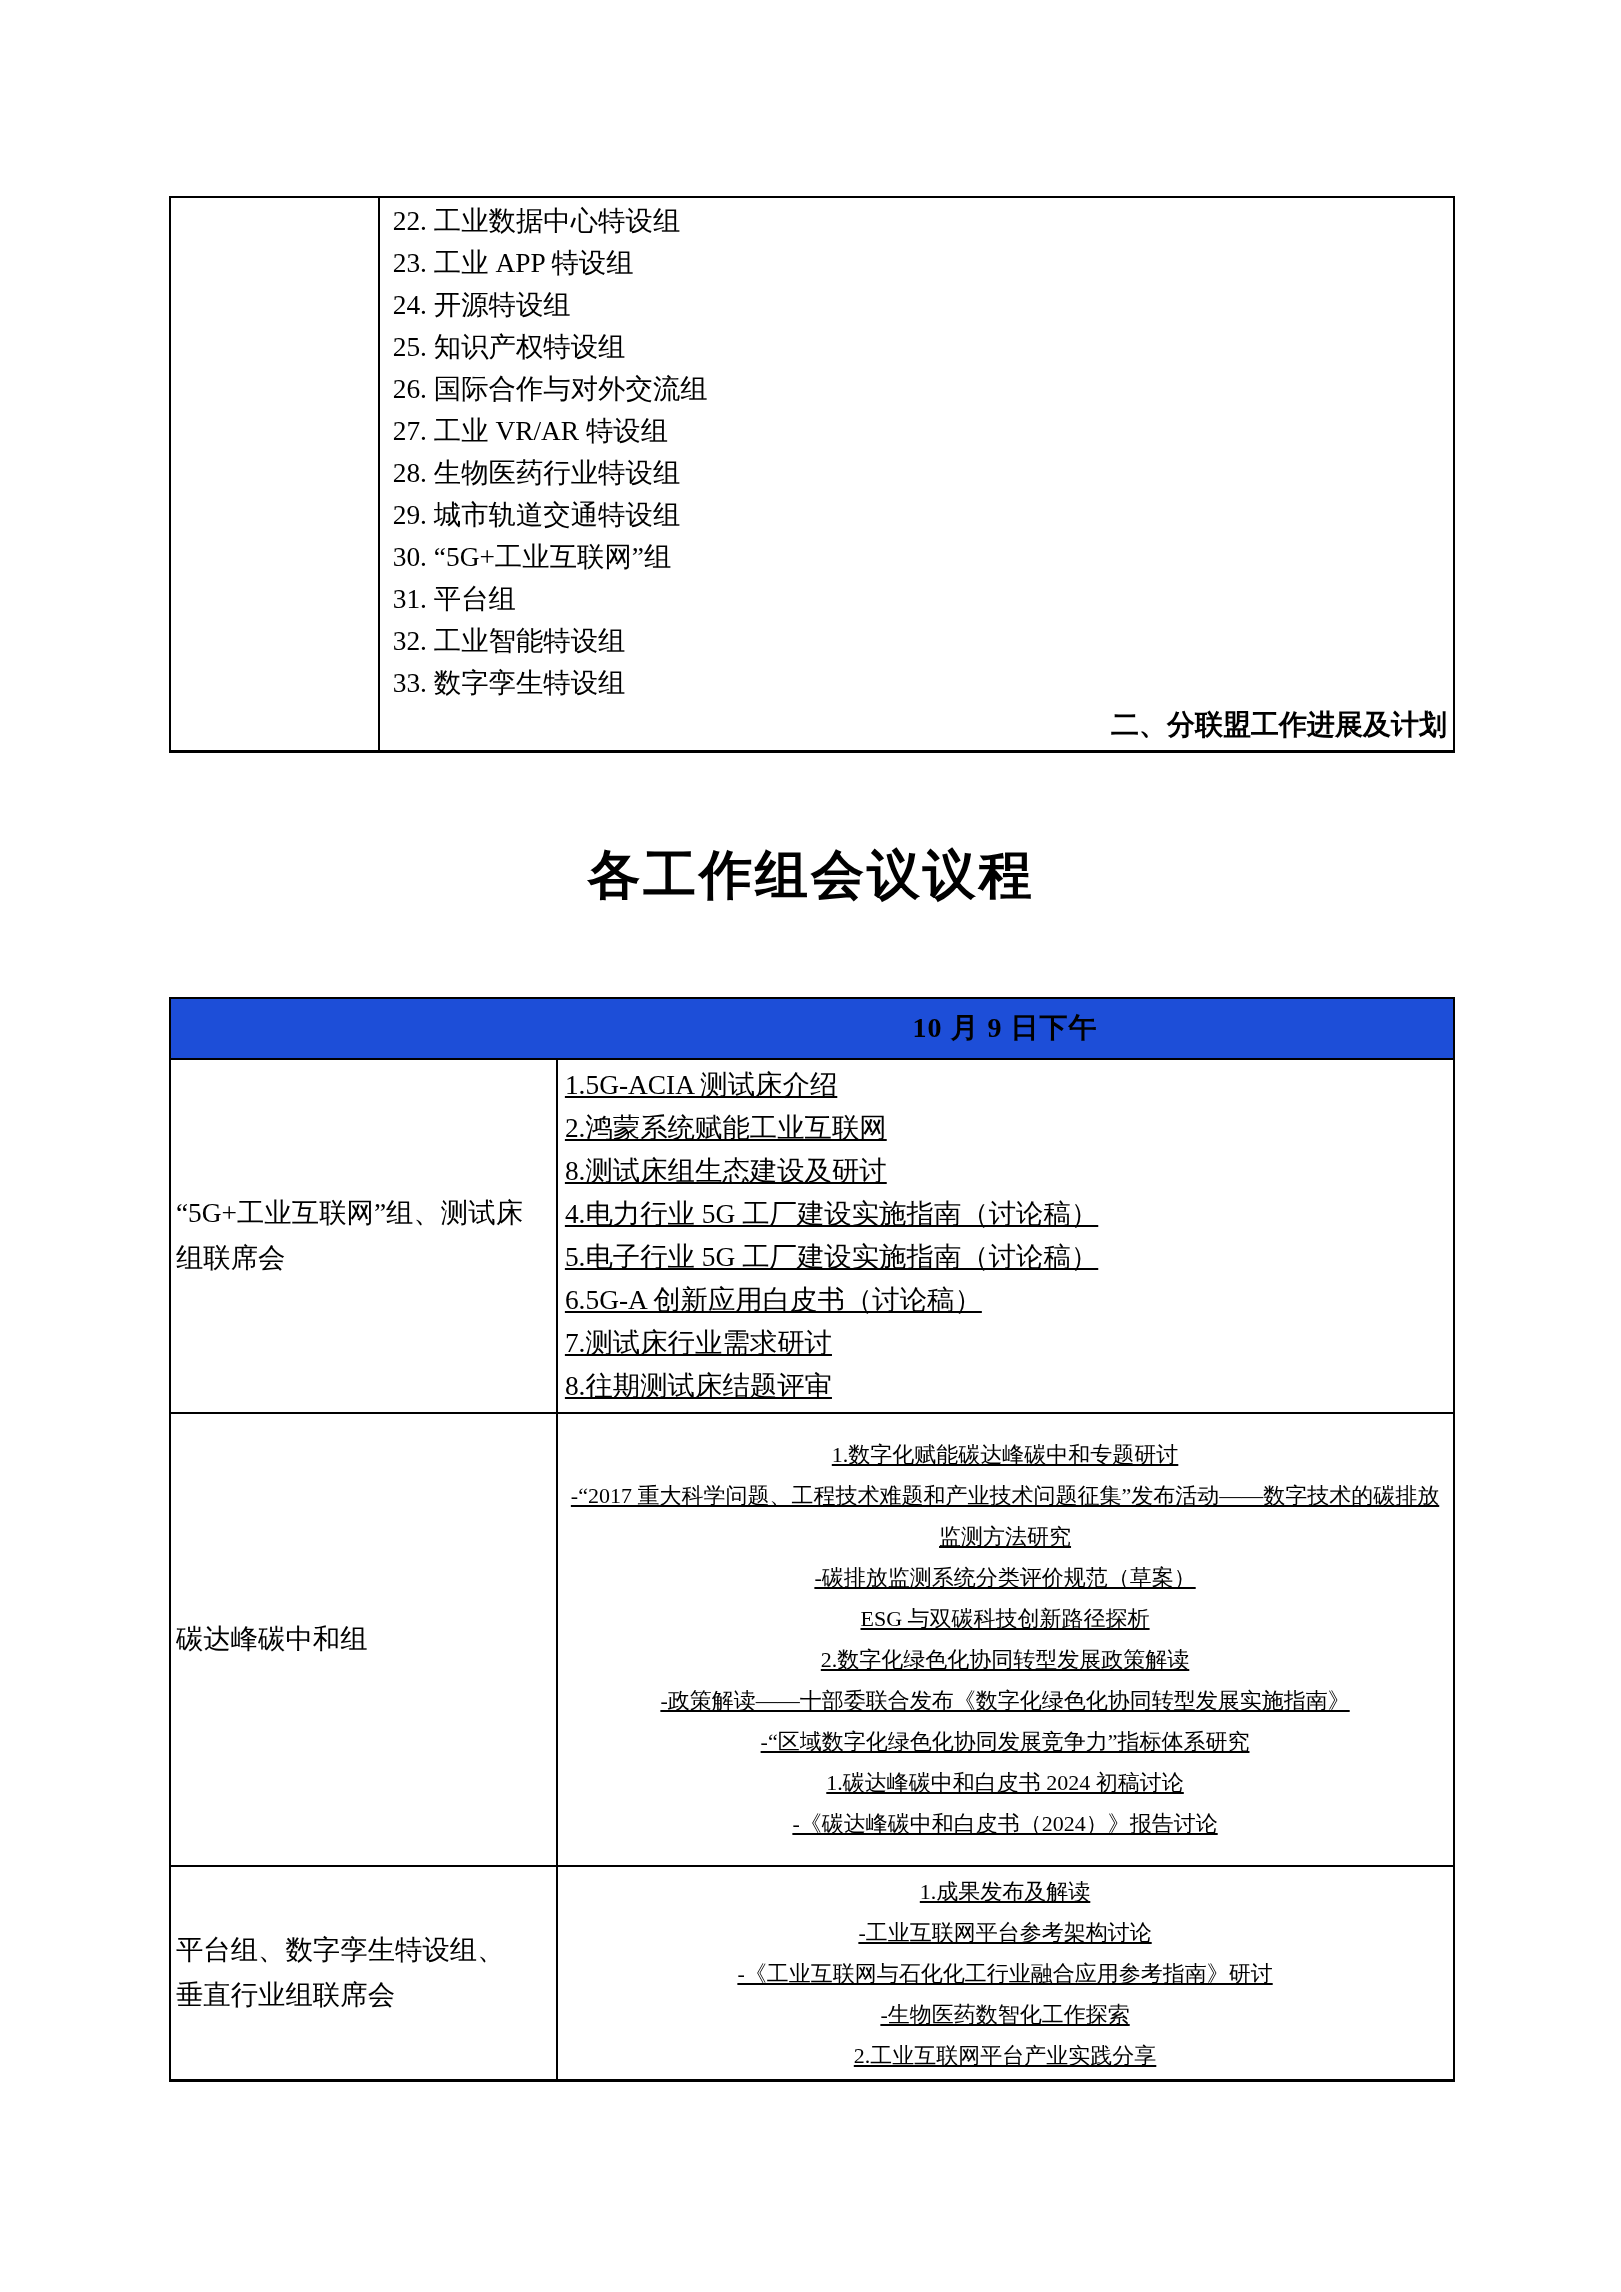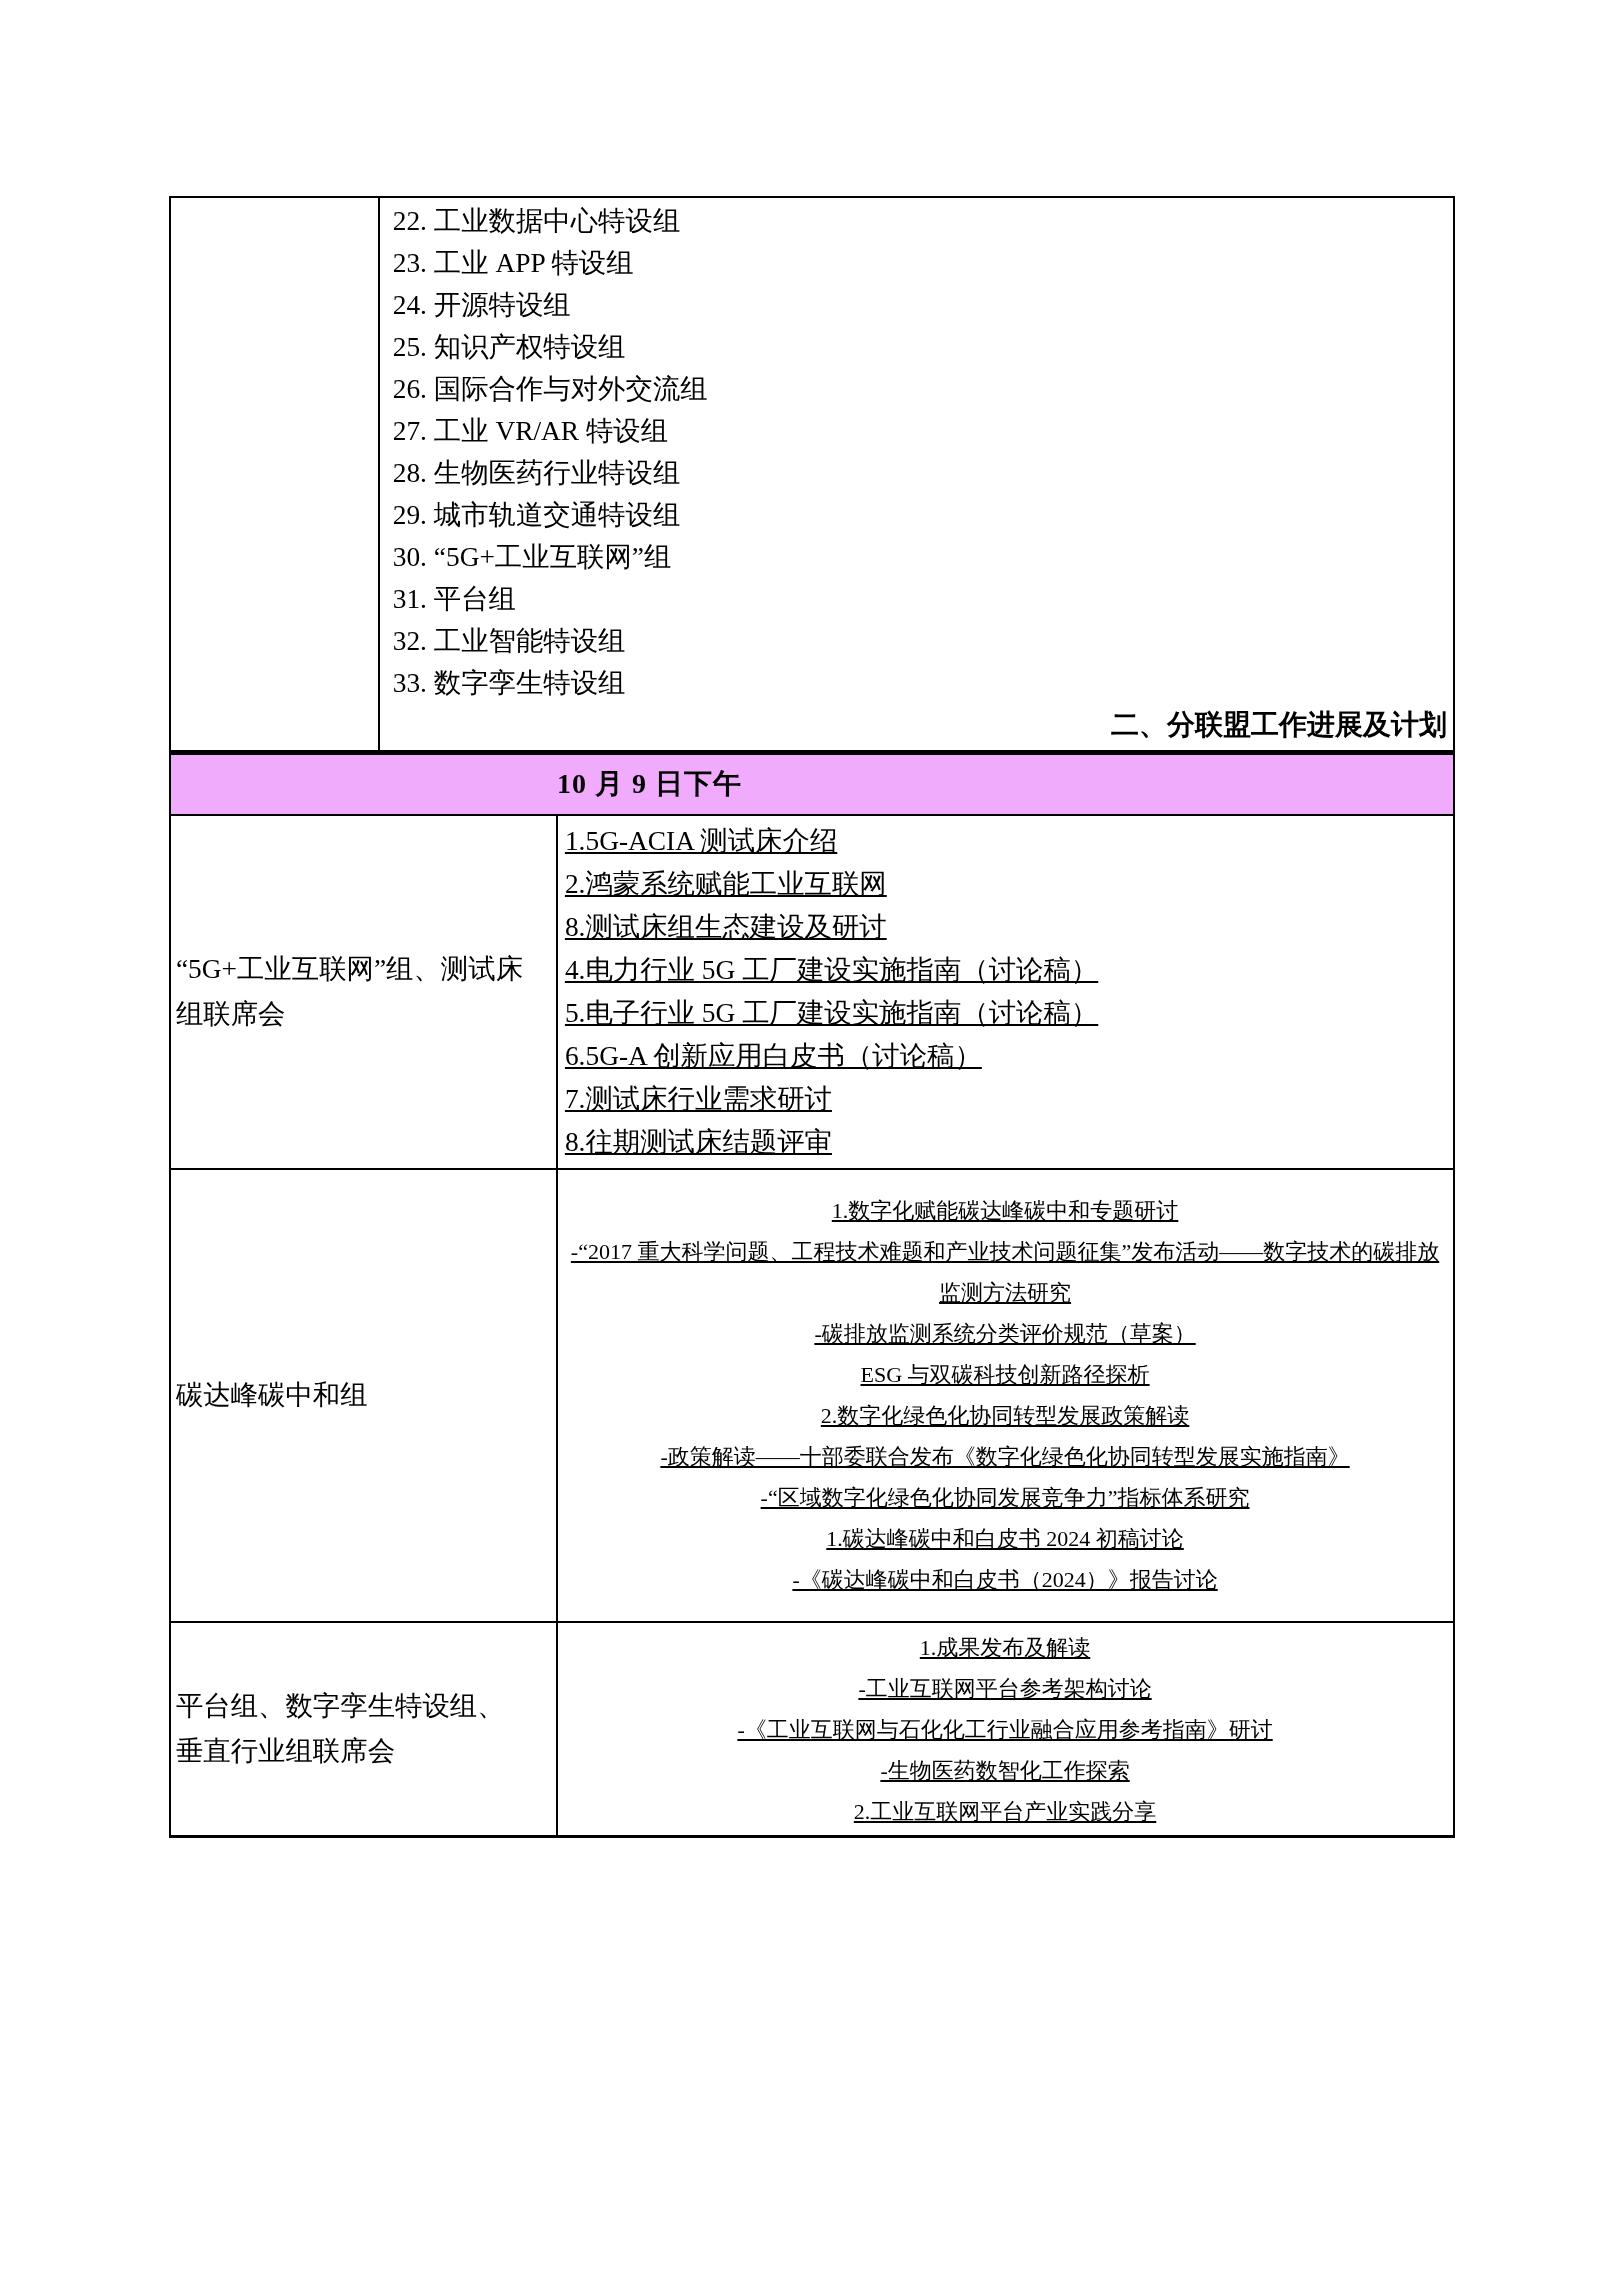--- a/index.html
+++ b/index.html
@@ -77,23 +77,23 @@
     width: 100%;
     border-collapse: collapse;
     border: 2.9px solid #000;
     border-bottom: 3.9px solid #000;
     table-layout: fixed;
   }
   .t2-header-row { display: table-row; }
   .t2-header {
     display: table-cell;
     height: 59px;
-    background: #f0abfc;
+    background: #1d4ed8;
     border-bottom: 2.9px solid #000;
-    text-align: left;
+    text-align: center;
     vertical-align: middle;
     font-weight: bold;
     font-size: 28px;
     letter-spacing: 1px;
   }
   .t2-row { display: table-row; }
   .t2-row + .t2-row .t2-cell { border-top: 2.9px solid #000; }
   .t2-cell { display: table-cell; vertical-align: middle; }
   .t2-left {
     width: 386px;
@@ -129,20 +129,21 @@
         <div class="line">29. 城市轨道交通特设组</div>
         <div class="line">30. “5G+工业互联网”组</div>
         <div class="line">31. 平台组</div>
         <div class="line">32. 工业智能特设组</div>
         <div class="line">33. 数字孪生特设组</div>
         <div class="bold-line">二、分联盟工作进展及计划</div>
       </div>
     </div>
   </div>
 
+  <div class="page-title">各工作组会议议程</div>
 
   <div class="t2">
     <div class="t2-header-row">
       <div class="t2-header" style="width:386px"></div>
       <div class="t2-header">10 月 9 日下午</div>
     </div>
 
     <div class="t2-row row-a">
       <div class="t2-cell t2-left">“5G+工业互联网”组、测试床组联席会</div>
       <div class="t2-cell t2-right">

